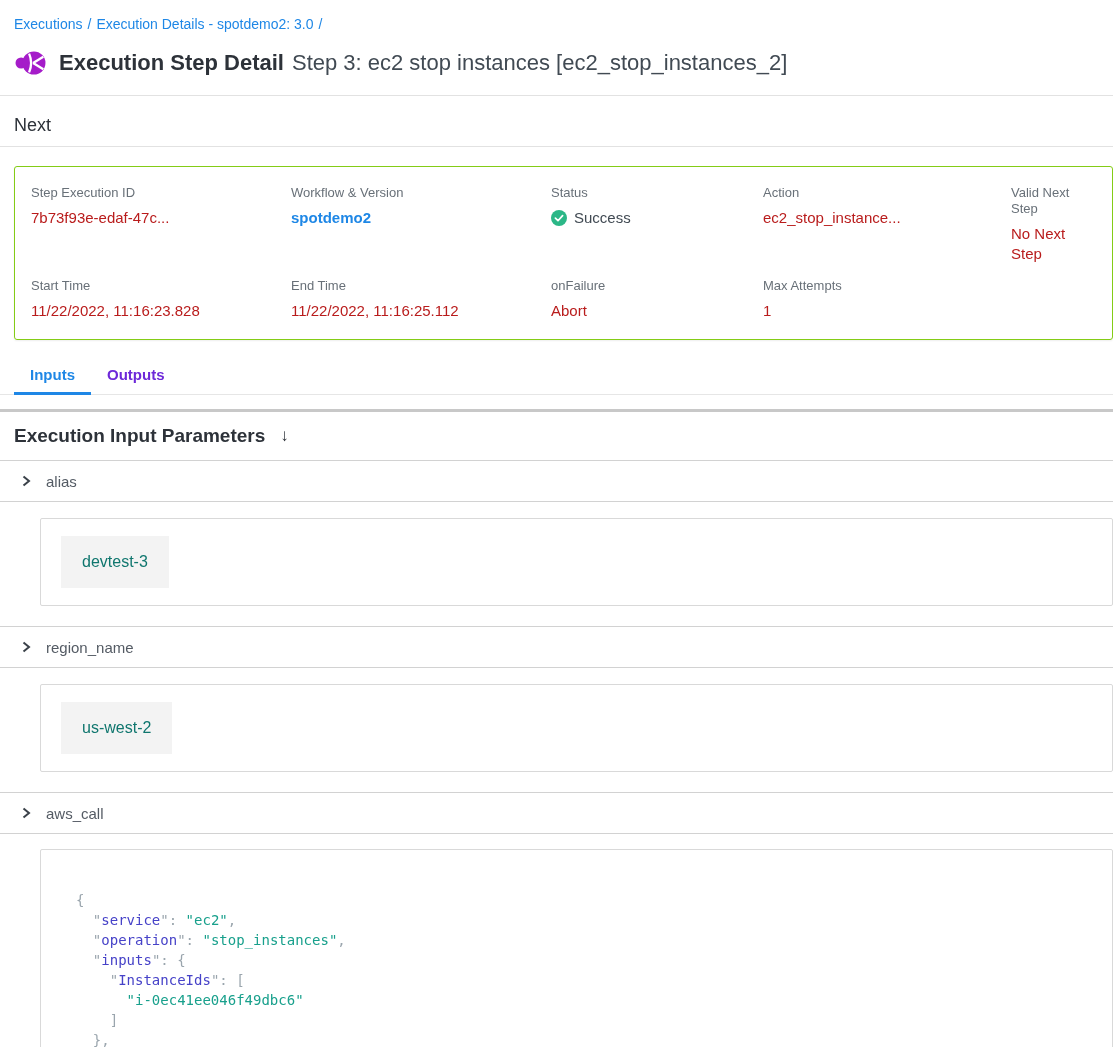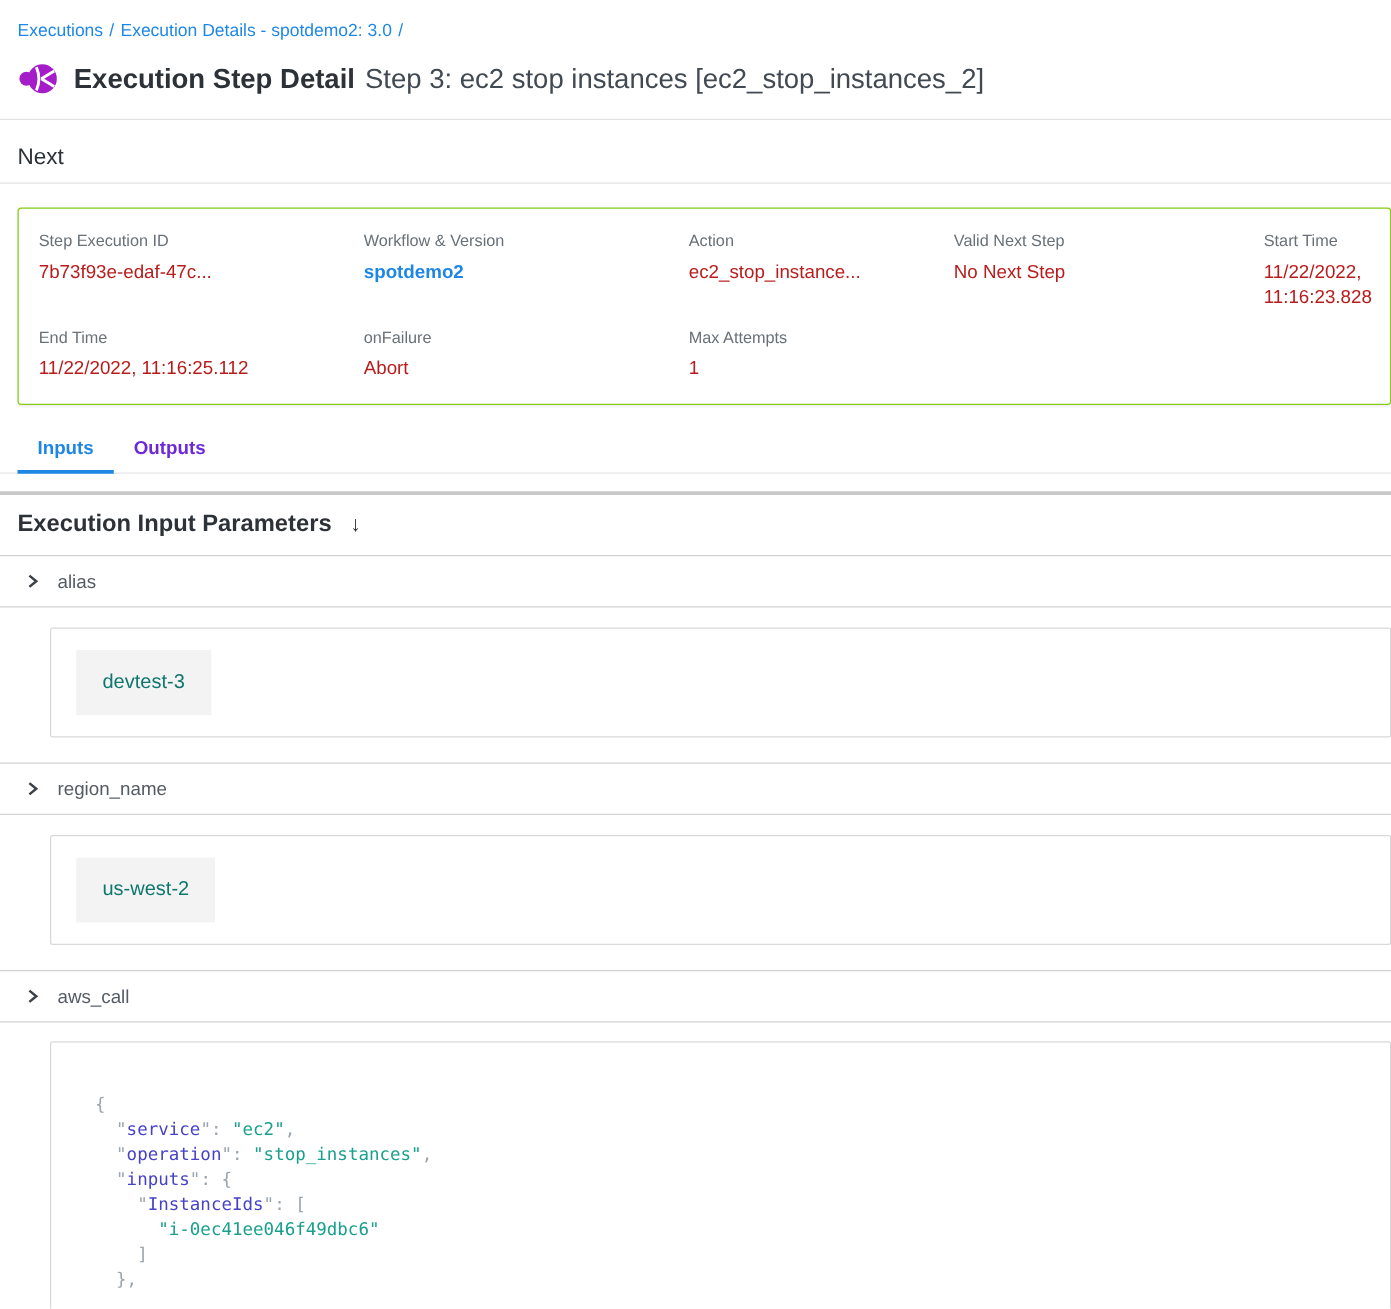--- a/index.html
+++ b/index.html
@@ -185,20 +185,30 @@
   <hr class="rule">
 
   <div class="info-card">
     <div class="field">
       <div class="f-label">Step Execution ID</div>
       <div class="f-value">7b73f93e-edaf-47c...</div>
     </div>
     <div class="field">
       <div class="f-label">Workflow &amp; Version</div>
       <a class="f-link">spotdemo2</a>
+    </div>
+    <div class="field">
+      <div class="f-label">Status</div>
+      <div class="status-wrap">
+        <svg class="status-icon" viewBox="0 0 16 16" aria-hidden="true">
+          <circle cx="8" cy="8" r="8" fill="#2bb787"></circle>
+          <path d="M4.4 8.2 L7 10.7 L11.6 5.6" stroke="#ffffff" stroke-width="1.7" fill="none" stroke-linecap="round" stroke-linejoin="round"></path>
+        </svg>
+        <span class="f-value plain">Success</span>
+      </div>
     </div>
     <div class="field">
       <div class="f-label">Action</div>
       <div class="f-value">ec2_stop_instance...</div>
     </div>
     <div class="field">
       <div class="f-label">Valid Next Step</div>
       <div class="f-value">No Next Step</div>
     </div>
     <div class="field">

